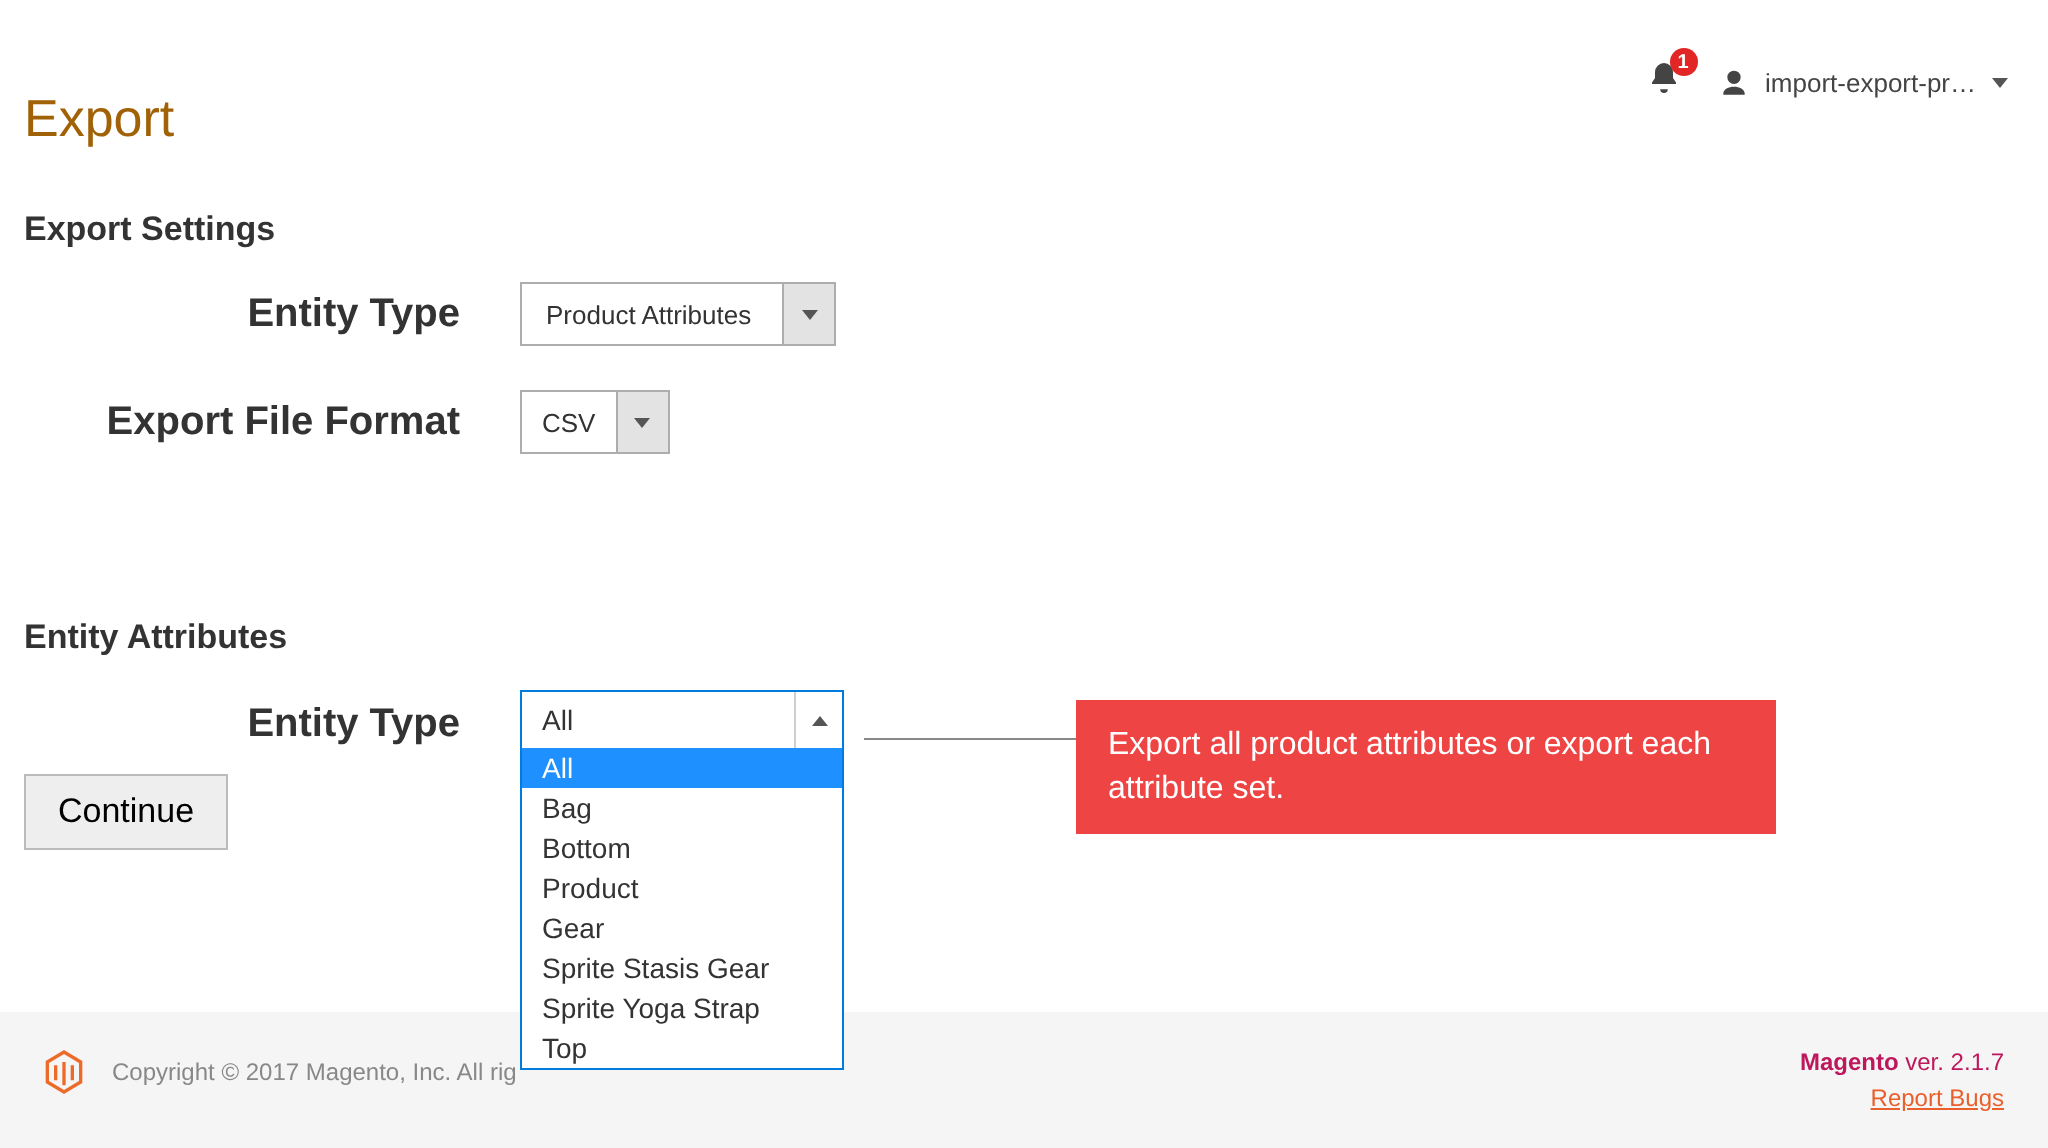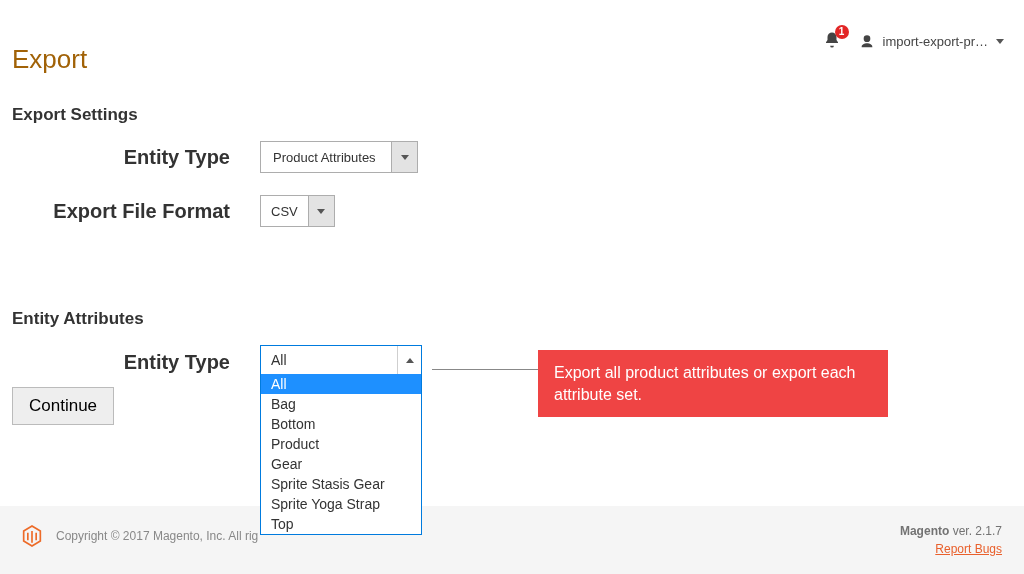--- a/index.html
+++ b/index.html
@@ -198,21 +198,21 @@
   display: flex;
   align-items: center;
   gap: 14px;
 }
 .magento-logo {
   width: 20px; height: 24px;
   display: flex; align-items: center; justify-content: center;
 }
 .copyright { color: #888; font-size: 12px; }
 .footer-right { text-align: right; font-size: 12px; }
-.version { color: #737373; }
+.version { color: #be185d; }
 .version strong { font-weight: 700; }
 .report-link { color: #e9602c; text-decoration: underline; display: inline-block; margin-top: 4px; }
 
 
 .attr-row {
   display: flex;
   align-items: flex-start;
   position: relative;
 }
 .attr-row .form-label { padding-top: 6px; }

